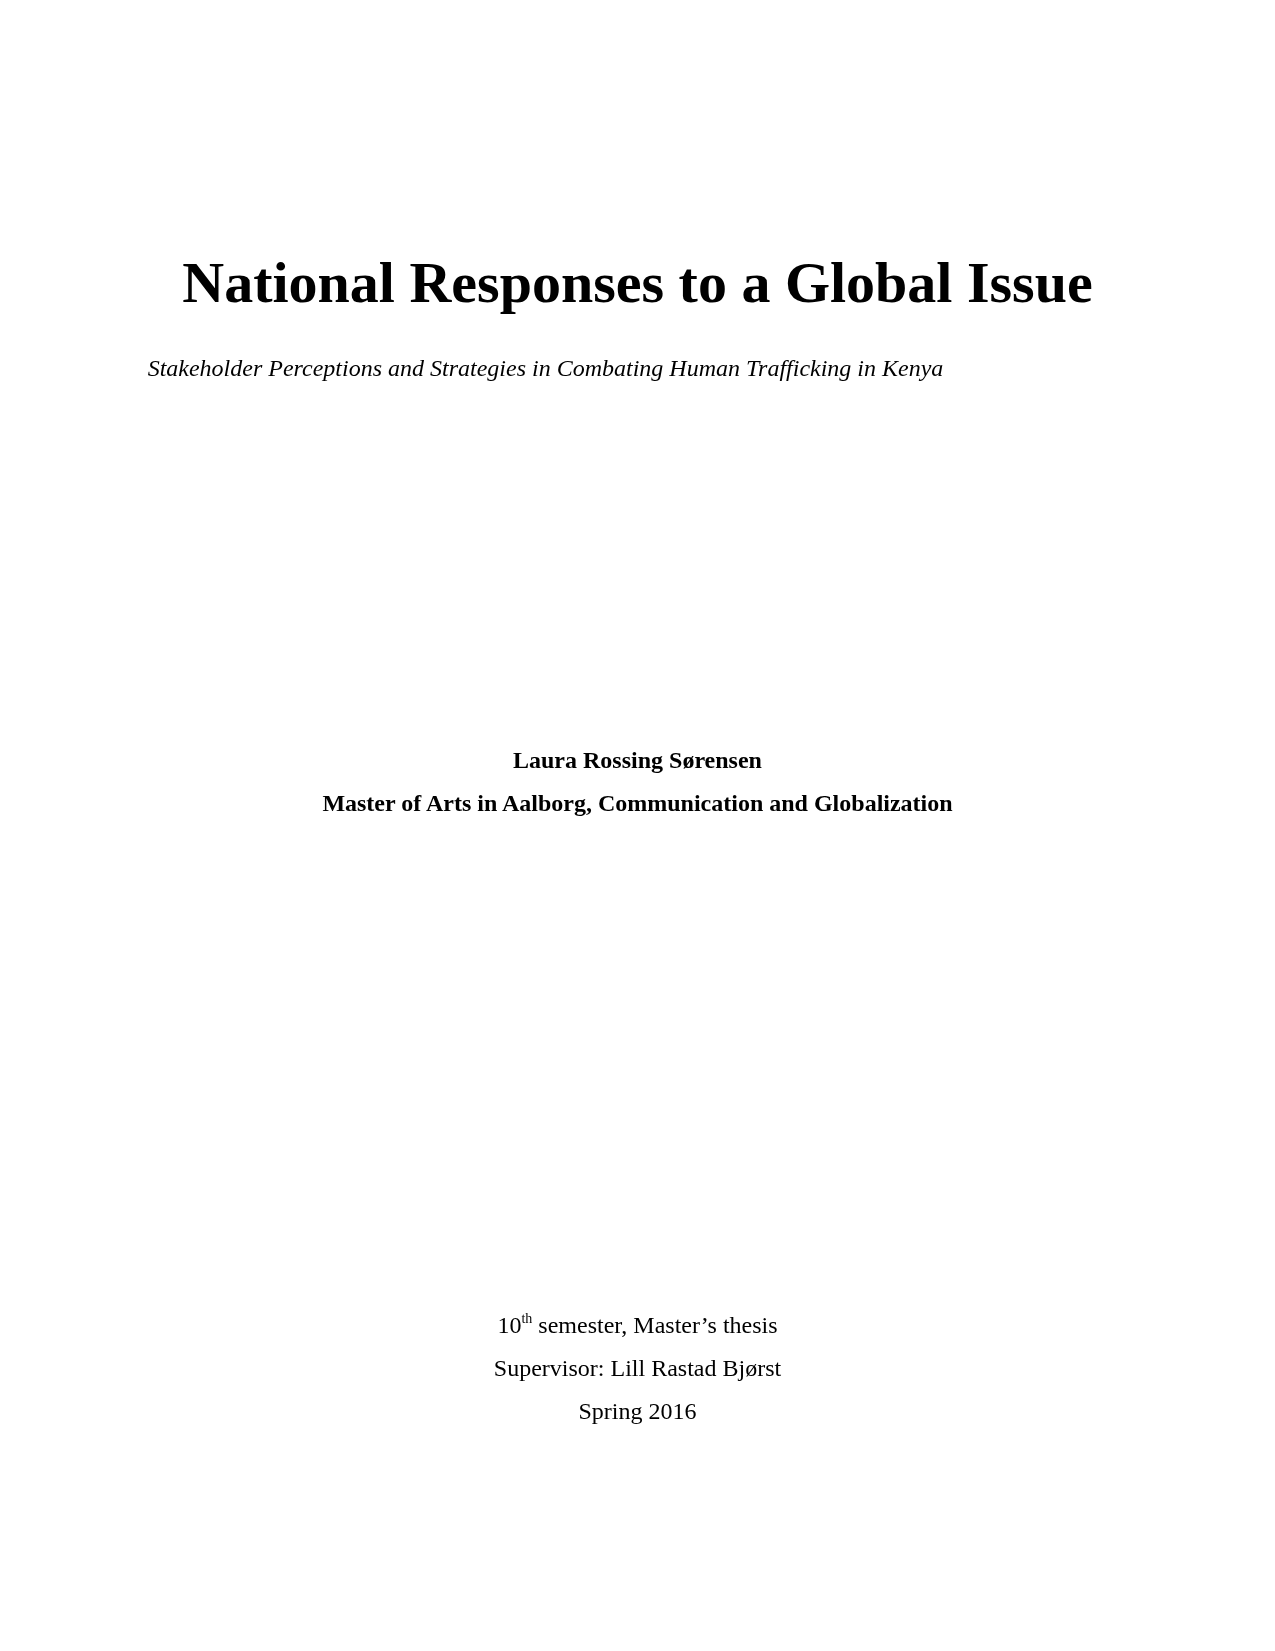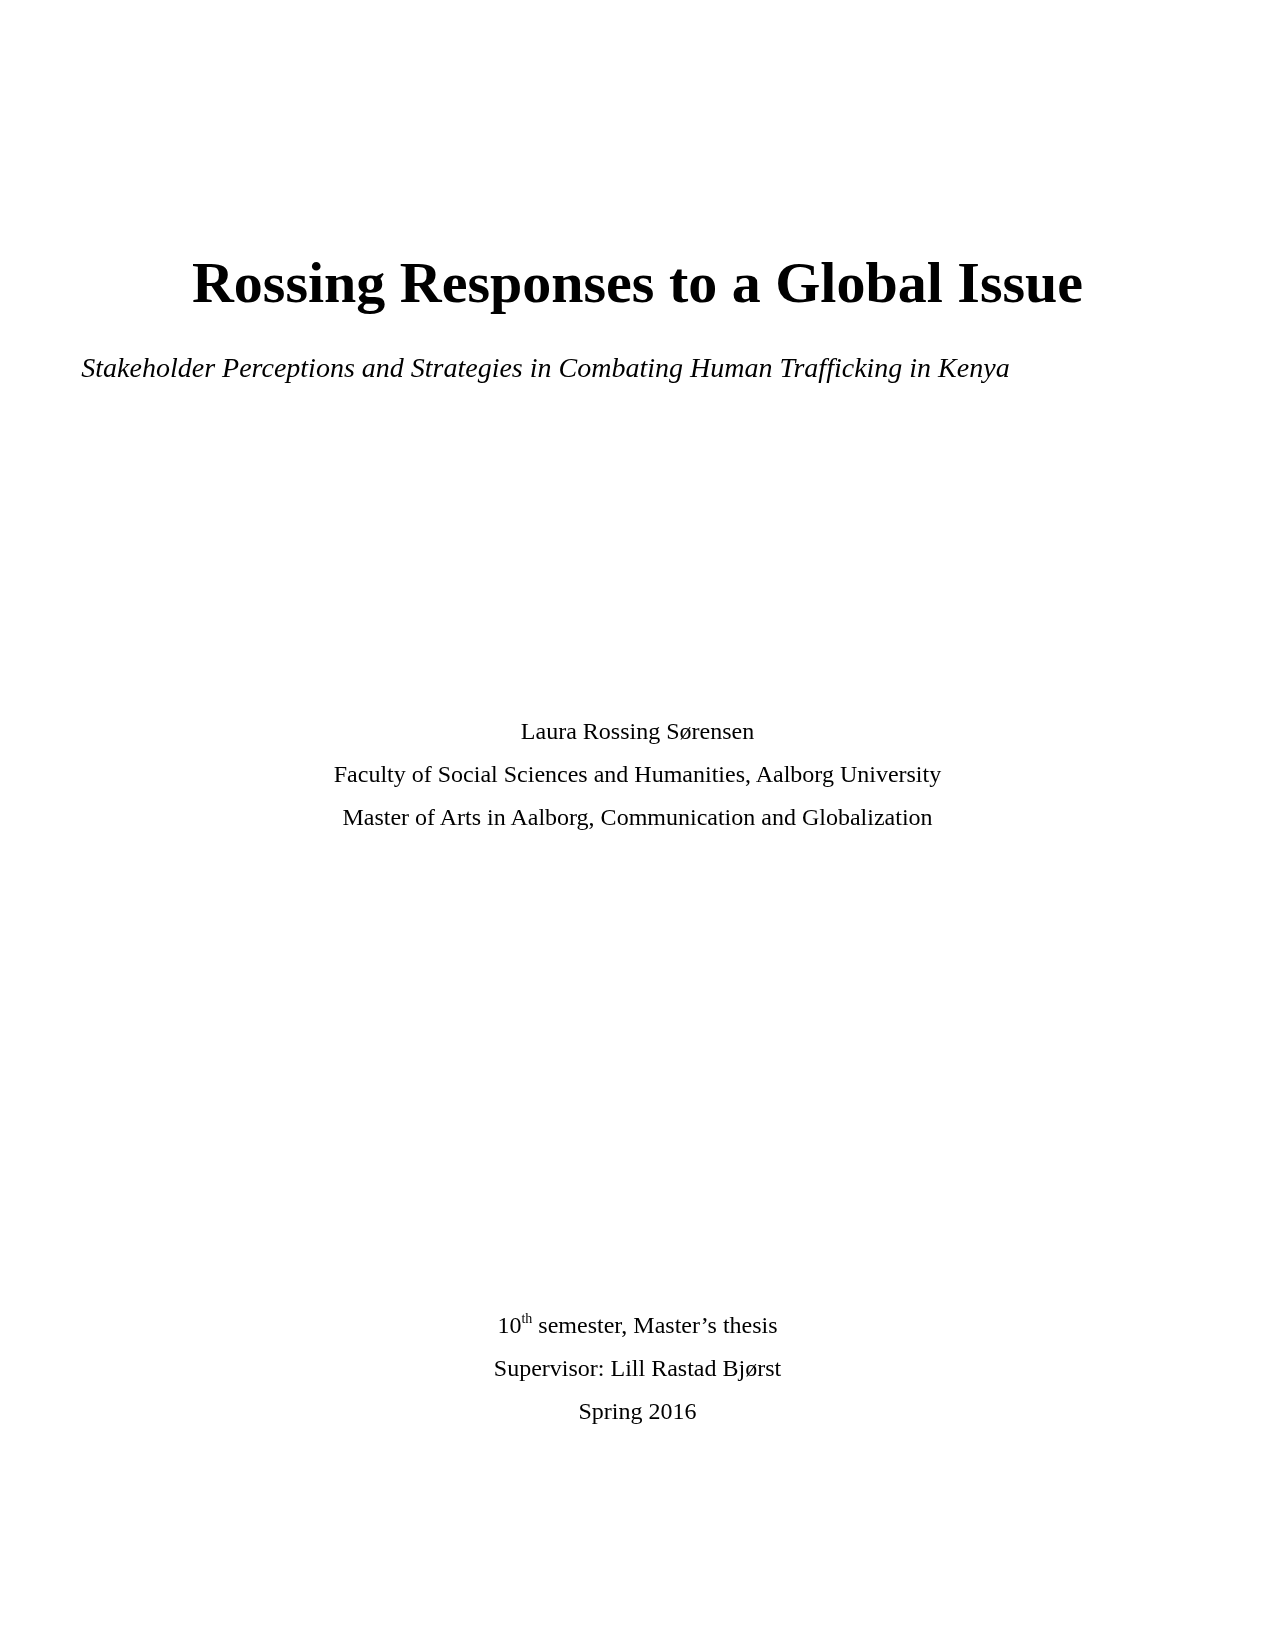--- a/index.html
+++ b/index.html
@@ -6,39 +6,38 @@
   body {
     width: 1275px; height: 1651px; position: relative; overflow: hidden;
     font-family: "Liberation Serif", "DejaVu Serif", serif; color: #000;
   }
   .title {
     position: absolute; left: 0; width: 1275px; top: 248px;
     text-align: center; font-weight: bold; font-size: 58px; line-height: 70px;
   }
   .subtitle {
     position: absolute; left: 0; width: 1091px; top: 350px;
-    text-align: center; font-style: italic; font-size: 28px; line-height: 36px;
+    text-align: center; font-style: italic; font-size: 24px; line-height: 36px;
   }
   .block {
     position: absolute; left: 0; width: 1275px; text-align: center;
     font-size: 24px; line-height: 43px;
   }
-  .author-block { top: 710px; }
+  .author-block { top: 739px; font-weight: bold; }
   .meta-block { top: 1304px; }
   sup { font-size: 14px; vertical-align: 10px; line-height: 0; }
 </style>
 </head>
 <body>
 
-<div class="title">Rossing Responses to a Global Issue</div>
+<div class="title">National Responses to a Global Issue</div>
 <div class="subtitle">Stakeholder Perceptions and Strategies in Combating Human Trafficking in Kenya</div>
 
 <div class="block author-block">
   <div>Laura Rossing Sørensen</div>
-  <div>Faculty of Social Sciences and Humanities, Aalborg University</div>
   <div>Master of Arts in Aalborg, Communication and Globalization</div>
 </div>
 
 <div class="block meta-block">
   <div><span>10</span><sup>th</sup><span> semester, Master’s thesis</span></div>
   <div>Supervisor: Lill Rastad Bjørst</div>
   <div>Spring 2016</div>
 </div>
 
 </body></html>

